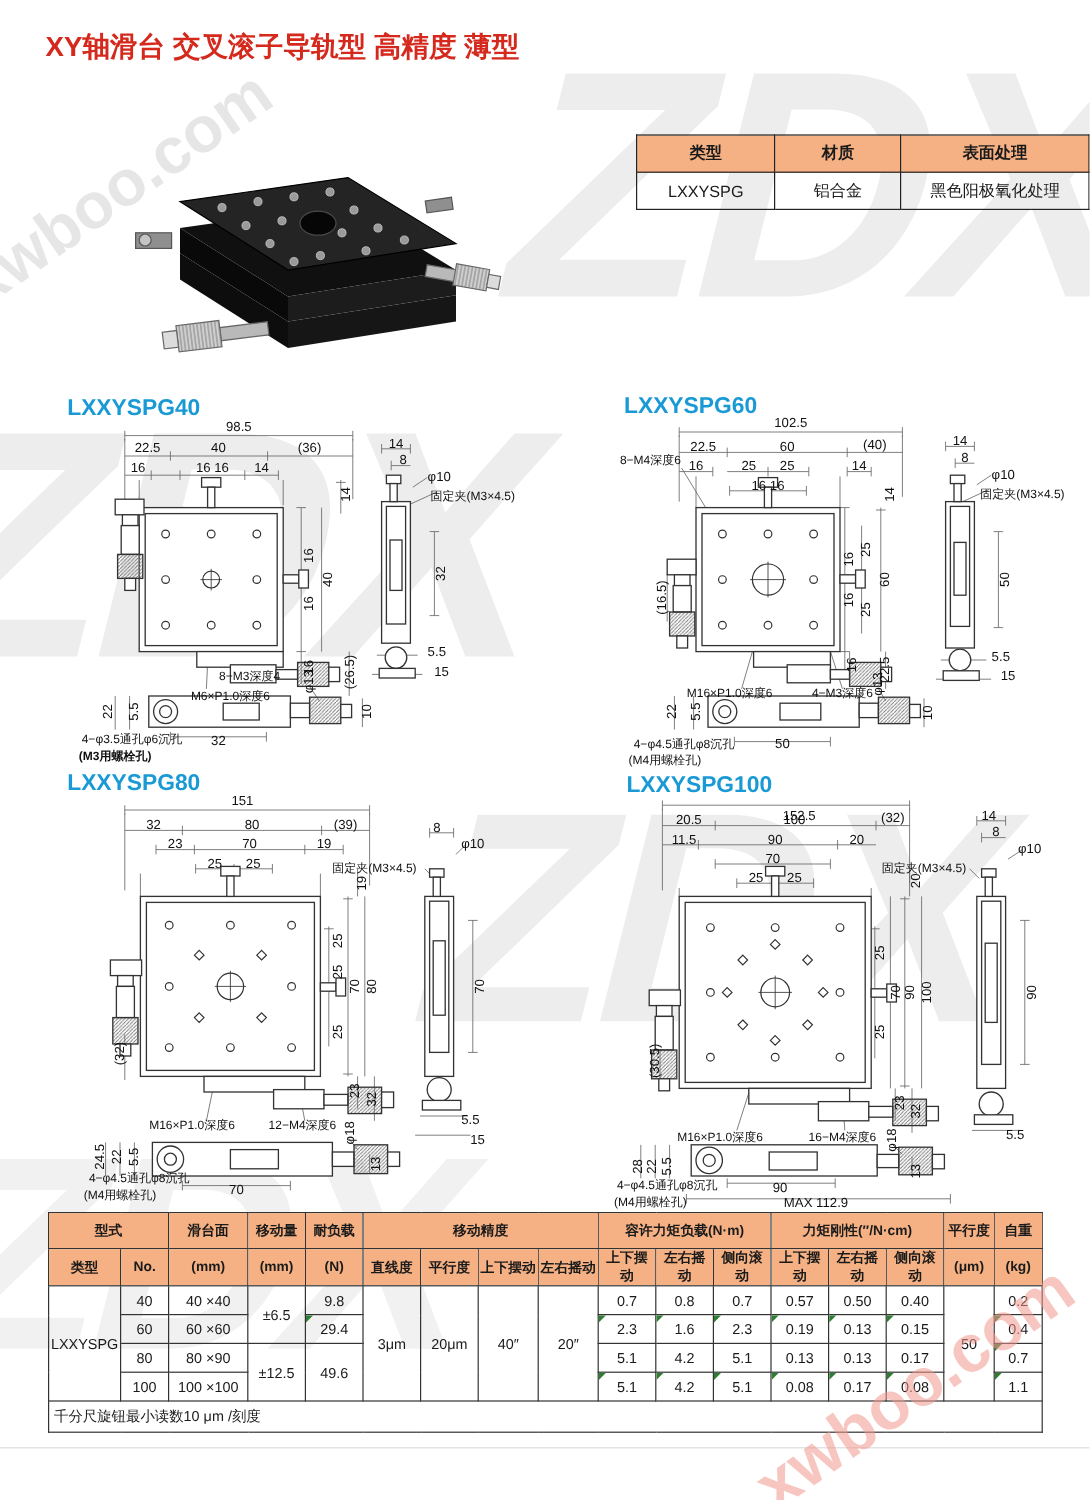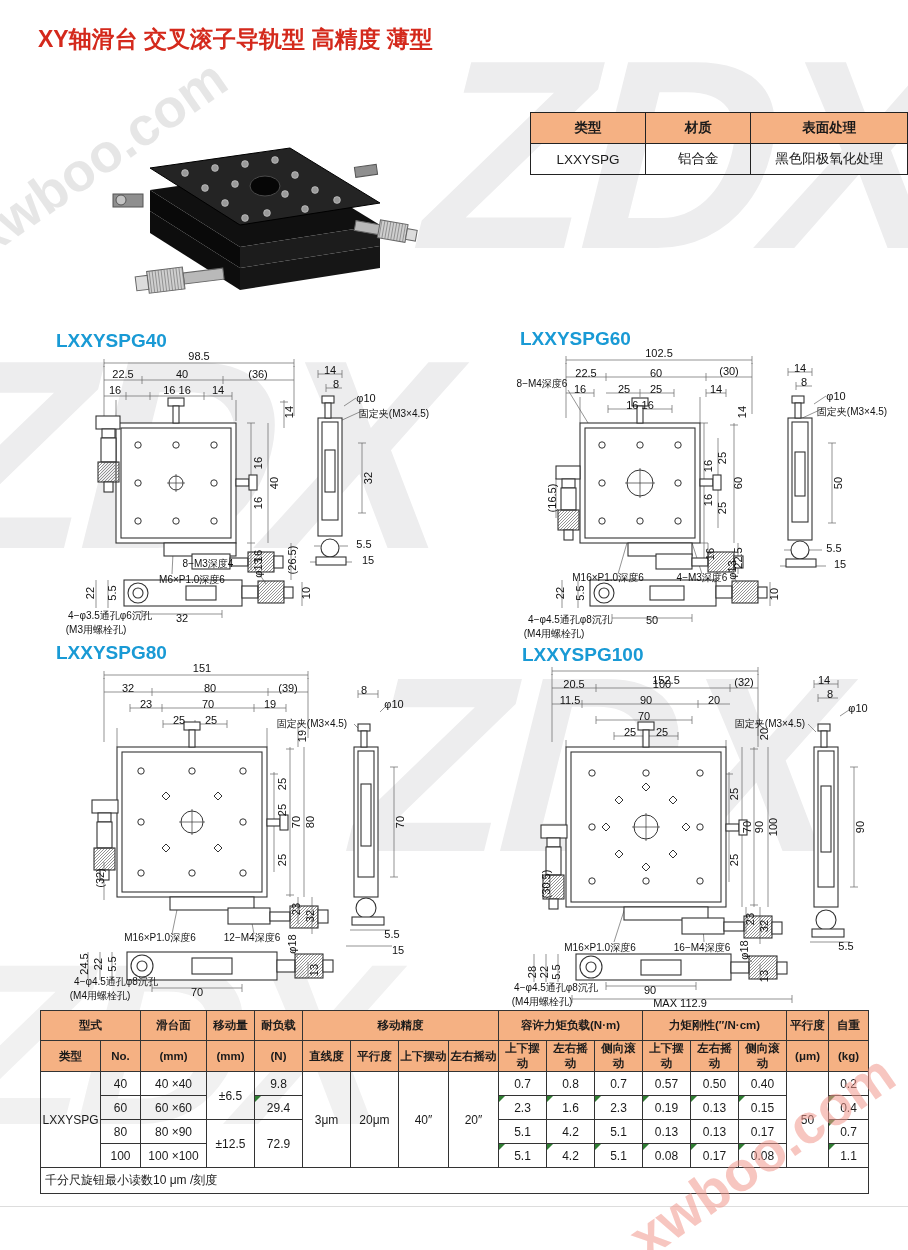--- a/index.html
+++ b/index.html
@@ -199,21 +199,21 @@
       <span class="dim" style="left: 348px; top: 96px; font-size: 10px; transform: translate(-50%, -50%);">固定夹(M3×4.5)</span>
       <span class="dim" style="left: 322px; top: 160px; transform: translate(-50%, -50%) rotate(-90deg);">32</span>
       <span class="dim" style="left: 318px; top: 226px; transform: translate(-50%, -50%);">5.5</span>
       <span class="dim" style="left: 322px; top: 242px; transform: translate(-50%, -50%);">15</span>
       <span class="dim" style="left: 44px; top: 275px; transform: translate(-50%, -50%) rotate(-90deg);">22</span>
       <span class="dim" style="left: 66px; top: 275px; transform: translate(-50%, -50%) rotate(-90deg);">5.5</span>
       <span class="dim" style="left: 136px; top: 300px; transform: translate(-50%, -50%);">32</span>
       <span class="dim" style="left: 212px; top: 250px; transform: translate(-50%, -50%) rotate(-90deg);">φ13</span>
       <span class="dim" style="left: 260px; top: 275px; transform: translate(-50%, -50%) rotate(-90deg);">10</span>
       <span class="dim" style="left: 64px; top: 298px; font-size: 10px; transform: translate(-50%, -50%);">4−φ3.5通孔φ6沉孔</span>
-      <span class="dim" style="left: 50px; top: 312px; font-size: 10px; transform: translate(-50%, -50%);">(M3用螺栓孔)</span>
+      <span class="dim" style="left: 50px; top: 312px; font-size: 10px; transform: translate(-50%, -50%); font-weight: bold;">(M3用螺栓孔)</span>
     </div>
 </div>
 
 <div class="drawing" style="left:490px;top:318px;width:418px;height:318px">
   <div class="dtitle" style="left:30px;top:10px">LXXYSPG60</div>
   <svg class="art" width="418" height="318" viewBox="0 0 418 318">
     <defs>
         <pattern id="kn60" patternUnits="userSpaceOnUse" width="3" height="3">
           <path d="M0 3L3 0" stroke="#777" stroke-width=".8"></path>
         </pattern>
@@ -267,21 +267,21 @@
         <circle cx="150" cy="203" r="3.2"></circle>
         <circle cx="188" cy="203" r="3.2"></circle>
       <circle cx="150" cy="165" r="13"></circle>
         <path d="M135 165h30M150 150v30" stroke-width=".7"></path>
     </g>
   </svg>
   <div class="labels">
       <span class="dim" style="left: 169px; top: 35px; transform: translate(-50%, -50%);">102.5</span>
       <span class="dim" style="left: 96px; top: 55px; transform: translate(-50%, -50%);">22.5</span>
       <span class="dim" style="left: 166px; top: 55px; transform: translate(-50%, -50%);">60</span>
-      <span class="dim" style="left: 239px; top: 53px; transform: translate(-50%, -50%);">(30)</span>
+      <span class="dim" style="left: 239px; top: 53px; transform: translate(-50%, -50%);">(40)</span>
       <span class="dim" style="left: 52px; top: 66px; font-size: 10px; transform: translate(-50%, -50%);">8−M4深度6</span>
       <span class="dim" style="left: 90px; top: 71px; transform: translate(-50%, -50%);">16</span>
       <span class="dim" style="left: 134px; top: 71px; transform: translate(-50%, -50%);">25</span>
       <span class="dim" style="left: 166px; top: 71px; transform: translate(-50%, -50%);">25</span>
       <span class="dim" style="left: 226px; top: 71px; transform: translate(-50%, -50%);">14</span>
       <span class="dim" style="left: 150px; top: 87px; transform: translate(-50%, -50%);">16 16</span>
       <span class="dim" style="left: 252px; top: 94px; transform: translate(-50%, -50%) rotate(-90deg);">14</span>
       <span class="dim" style="left: 218px; top: 148px; transform: translate(-50%, -50%) rotate(-90deg);">16</span>
       <span class="dim" style="left: 218px; top: 182px; transform: translate(-50%, -50%) rotate(-90deg);">16</span>
       <span class="dim" style="left: 232px; top: 140px; transform: translate(-50%, -50%) rotate(-90deg);">25</span>
@@ -588,21 +588,21 @@
     <td class="gc">2.3</td>
     <td class="gc">0.19</td>
     <td class="gc">0.13</td>
     <td class="gc">0.15</td>
     <td class="gc">0.4</td>
   </tr>
   <tr>
     <td>80</td>
     <td>80 ×90</td>
     <td rowspan="2">±12.5</td>
-    <td rowspan="2">72.9</td>
+    <td rowspan="2">49.6</td>
     <td>5.1</td>
     <td>4.2</td>
     <td>5.1</td>
     <td>0.13</td>
     <td>0.13</td>
     <td>0.17</td>
     <td class="gc">0.7</td>
   </tr>
   <tr>
     <td>100</td>

